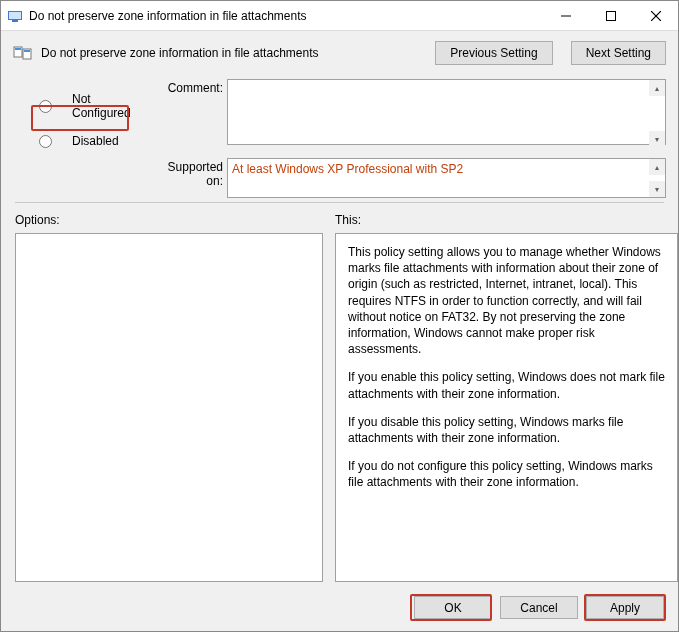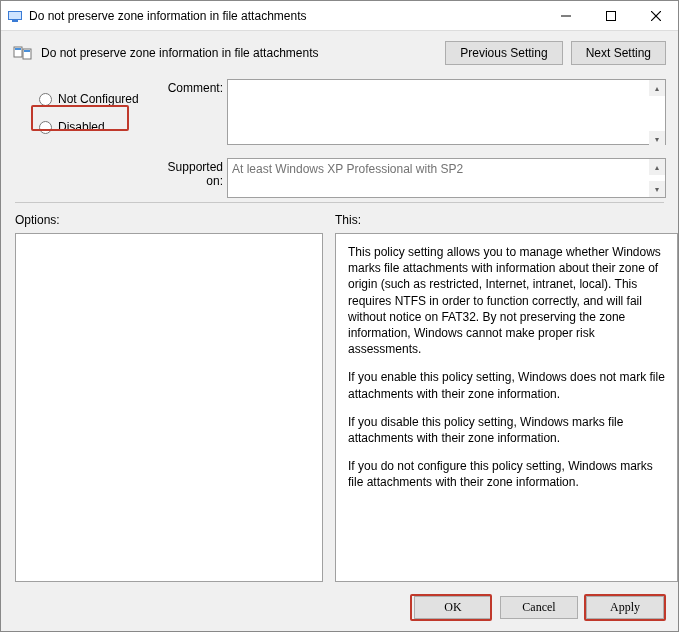--- a/index.html
+++ b/index.html
@@ -51,20 +51,21 @@
   .toprow .setting-icon { width: 20px; height: 16px; }
   .toprow .setting-name { flex: 1; font-size: 12px; }
   .nav-btn {
     height: 24px;
     padding: 0 14px;
     background: #e1e1e1;
     border: 1px solid #adadad;
     font-family: inherit;
     font-size: 12px;
     cursor: pointer;
+    margin-left: 10px;
   }
 
   .state-area {
     display: flex;
     padding: 0 12px 0 12px;
   }
   .radio-col {
     width: 135px;
     padding: 10px 4px 8px 22px;
     border: 2px solid transparent;
@@ -72,21 +73,21 @@
   .highlight-red {
     position: absolute;
     border: 2px solid #c0392b;
     border-radius: 2px;
     pointer-events: none;
   }
   .radio-row {
     display: flex;
     align-items: center;
     padding: 7px 2px;
-    gap: 6px;
+    gap: 20px;
   }
   input[type=radio] { margin:0; }
   .comment-supported-col {
     flex: 1;
     display: grid;
     grid-template-columns: 75px 1fr;
     row-gap: 10px;
     column-gap: 4px;
     align-items: start;
     padding-top: 6px;
@@ -98,21 +99,21 @@
   .text-box {
     width: 100%;
     border: 1px solid #a0a0a0;
     background: #fff;
     font-family: inherit;
     font-size: 12px;
     padding: 3px 18px 3px 4px;
     resize: none;
     position: relative;
   }
-  .text-box.ro { color:#737373; background:#fff; }
+  .text-box.ro { color:#c2410c; background:#fff; }
   .scroll-arrows {
     position: absolute;
     right: 1px;
     top: 1px;
     bottom: 1px;
     width: 16px;
     display: flex;
     flex-direction: column;
     justify-content: space-between;
   }
@@ -265,21 +266,21 @@
   <div class="panels-row">
     <div class="panel left"></div>
     <div class="panel right">
       <p>This policy setting allows you to manage whether Windows marks file attachments with information about their zone of origin (such as restricted, Internet, intranet, local). This requires NTFS in order to function correctly, and will fail without notice on FAT32. By not preserving the zone information, Windows cannot make proper risk assessments.</p>
       <p>If you enable this policy setting, Windows does not mark file attachments with their zone information.</p>
       <p>If you disable this policy setting, Windows marks file attachments with their zone information.</p>
       <p>If you do not configure this policy setting, Windows marks file attachments with their zone information.</p>
     </div>
   </div>
 
-  <div class="buttons-row" style="position:relative;font-family:Liberation Serif, serif;">
+  <div class="buttons-row" style="position:relative;">
     <button class="dlg-btn">OK</button>
     <button class="dlg-btn">Cancel</button>
     <button class="dlg-btn">Apply</button>
     <div class="highlight-red" style="right:186px; top:6px; width:82px; height:27px;"></div>
     <div class="highlight-red" style="right:12px; top:6px; width:82px; height:27px;"></div>
   </div>
 
 </div>
 
 </body></html>

